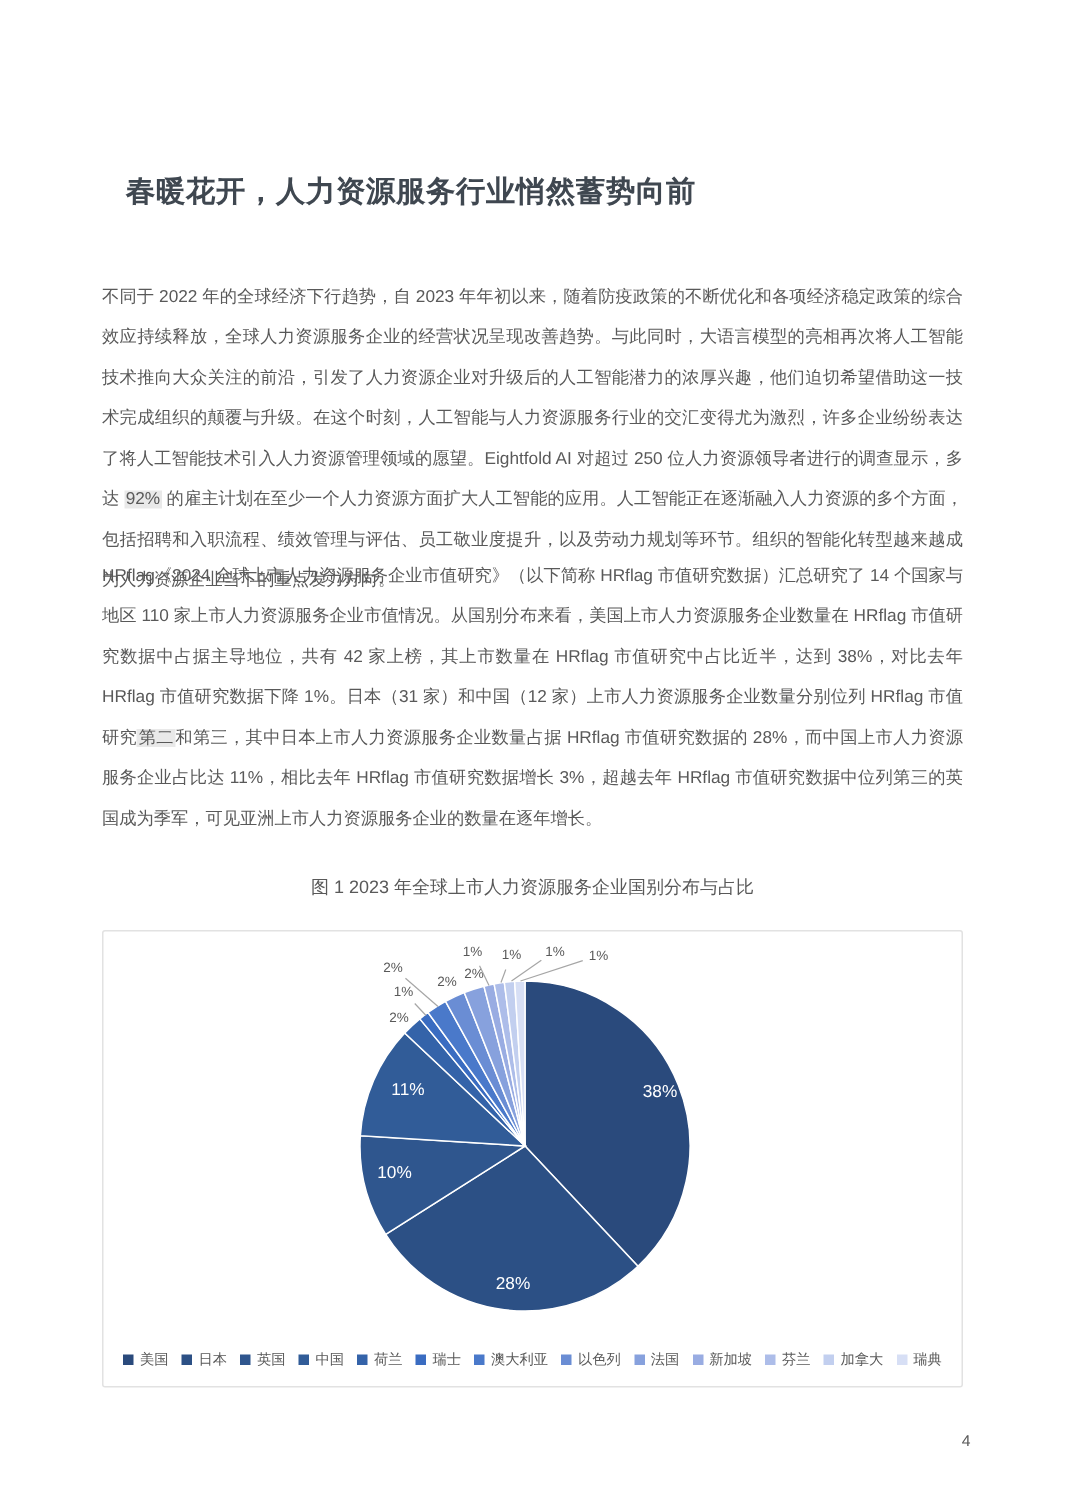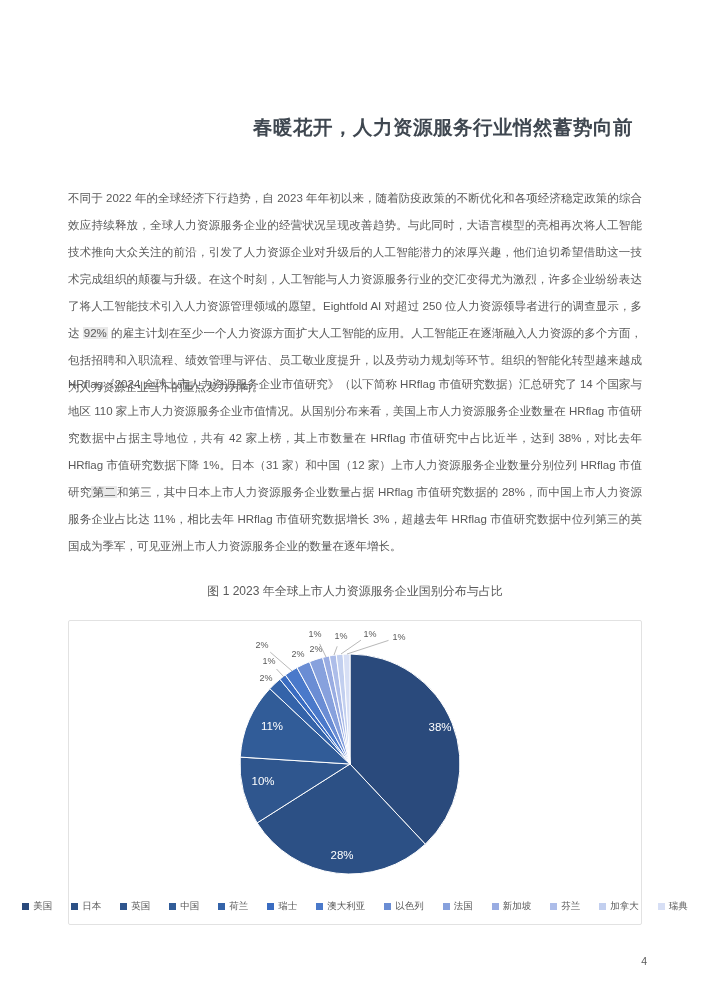--- a/index.html
+++ b/index.html
@@ -1,32 +1,32 @@
 <!DOCTYPE html>
 <html lang="zh"><head>
 <meta charset="utf-8">
 <style>
   html,body{margin:0;padding:0;background:#ffffff;}
   body{font-family:"Liberation Sans","DejaVu Sans",sans-serif;}
   .page{position:relative;width:710px;height:1004px;background:#ffffff;overflow:hidden;}
-  .doc-title{position:absolute;left:59px;width:574px;top:114px;text-align:right;
+  .doc-title{position:absolute;left:84px;width:574px;top:114px;text-align:left;
     font-size:19.5px;font-weight:bold;color:#3f4750;letter-spacing:0.5px;}
   .body-text{position:absolute;left:68px;width:574px;font-size:11.5px;line-height:27px;
     color:#595959;text-align:justify;}
   .p1{top:142px;margin-top:43px;}
   .p2{top:371px;}
   .hl{background:#e9e9e9;padding:0 1px;}
   .h2{position:absolute;left:68px;width:574px;top:357px;font-size:14.5px;font-weight:bold;color:#3f4750;}
   .fig-caption{position:absolute;left:68px;width:574px;top:583px;text-align:center;
     font-size:12px;color:#595959;}
   .chart-box{position:absolute;left:68px;top:620px;width:572px;height:303px;
     background:#ffffff;border:1px solid #e2e2e2;border-radius:2px;}
   .chart-box svg{position:absolute;left:0;top:0;}
   .legend{position:absolute;left:0;right:0;bottom:11px;display:flex;justify-content:center;
-    align-items:center;gap:19px;}
+    align-items:center;gap:9px;}
   .legend-item{display:flex;align-items:center;gap:4px;}
   .legend-swatch{width:7px;height:7px;display:inline-block;flex:none;}
   .legend-label{font-size:9.5px;color:#595959;white-space:nowrap;}
   .page-num{position:absolute;right:63px;top:955px;font-size:10.5px;color:#595959;}
 </style>
 </head>
 <body>
 
 <div class="page">
 

